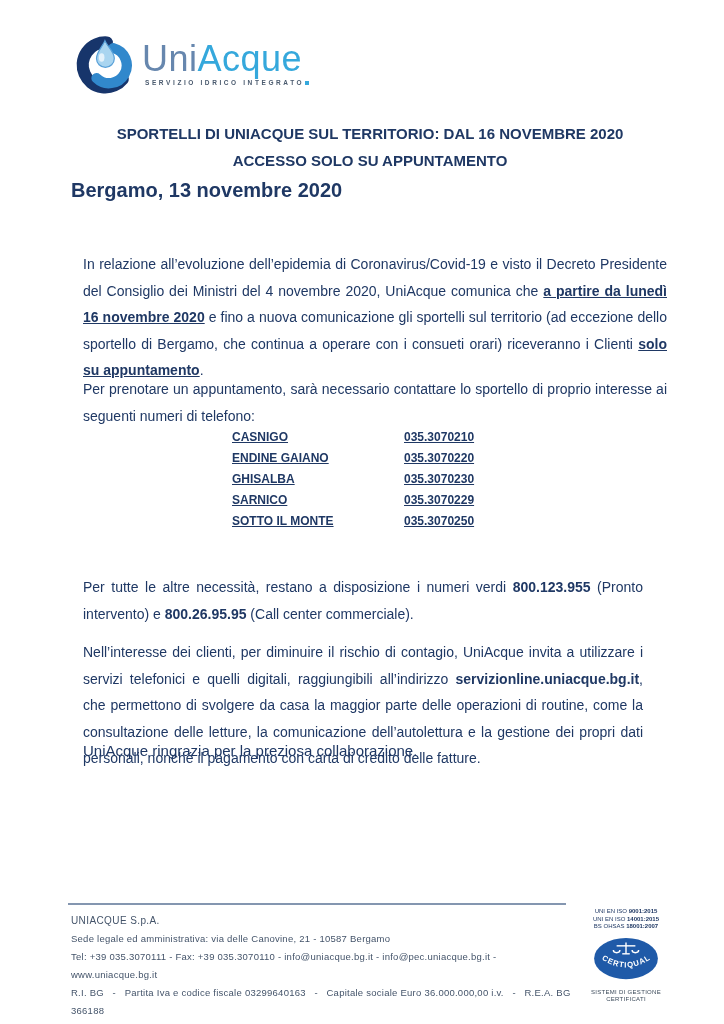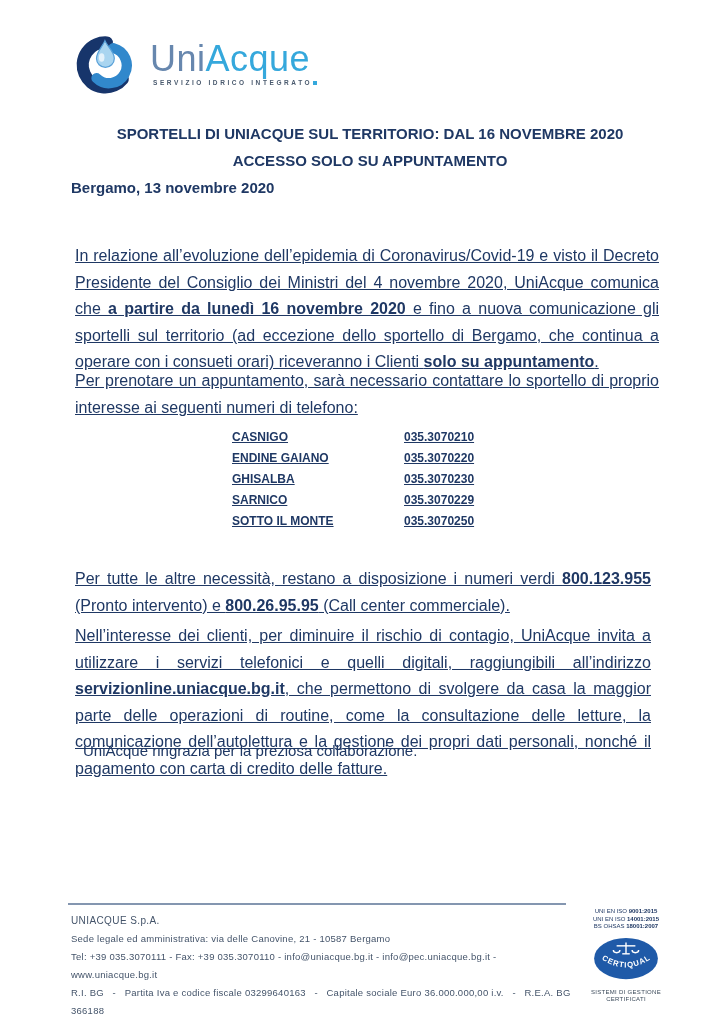--- a/index.html
+++ b/index.html
@@ -6,35 +6,35 @@
   .page{
     position:relative;width:724px;height:1024px;background:#ffffff;overflow:hidden;
     font-family:"Liberation Sans",sans-serif;color:#1F3864;
   }
   .b{font-weight:700;}
   .u{text-decoration:underline;}
 
   
   .logo{position:absolute;left:74px;top:34px;display:flex;align-items:flex-start;}
   .logo-mark{width:60px;height:62px;flex:0 0 auto;}
-  .logo-textcol{margin-left:16px;padding-top:6px;}
+  .logo-textcol{margin-left:8px;padding-top:6px;}
   .brand{font-size:36px;line-height:38px;letter-spacing:0.5px;font-weight:400;}
   .brand .uni{color:#6787AE;}
   .brand .acque{color:#35A8DC;}
   .tagline-row{display:flex;align-items:center;margin-top:1px;margin-left:3px;}
   .tagline{font-size:6.5px;letter-spacing:2.6px;color:#4A5A6E;font-weight:700;}
   .tag-sq{width:4px;height:4px;background:#35A8DC;display:inline-block;margin-left:1px;}
 
   
   .title{
     position:absolute;left:80px;top:120px;width:580px;text-align:center;
     font-size:15px;font-weight:700;line-height:27px;margin:0;
   }
-  .dateline{position:absolute;left:71px;top:179px;font-size:15px;font-weight:700;margin:0;}
-  .bodytext{font-size:16px;line-height:26.5px;text-align:justify;margin:4px;text-decoration:underline;}
+  .dateline{position:absolute;left:71px;top:179px;font-size:20px;font-weight:700;margin:0;}
+  .bodytext{font-size:14px;line-height:26.5px;text-align:justify;margin:12px;}
   .p1{position:absolute;left:71px;top:239px;width:584px;}
   .p2{position:absolute;left:71px;top:364px;width:584px;}
   .p3p4{position:absolute;left:71px;top:562px;width:584px;}
   .closing{position:absolute;left:71px;top:730px;width:584px;font-size:15px;margin:12px;}
 
   
   .phone-table{position:absolute;left:232px;top:427px;width:280px;}
   .ph-row{display:flex;line-height:21px;font-size:12px;font-weight:700;text-decoration:underline;}
   .ph-office{width:172px;}
   .ph-num{width:108px;}

